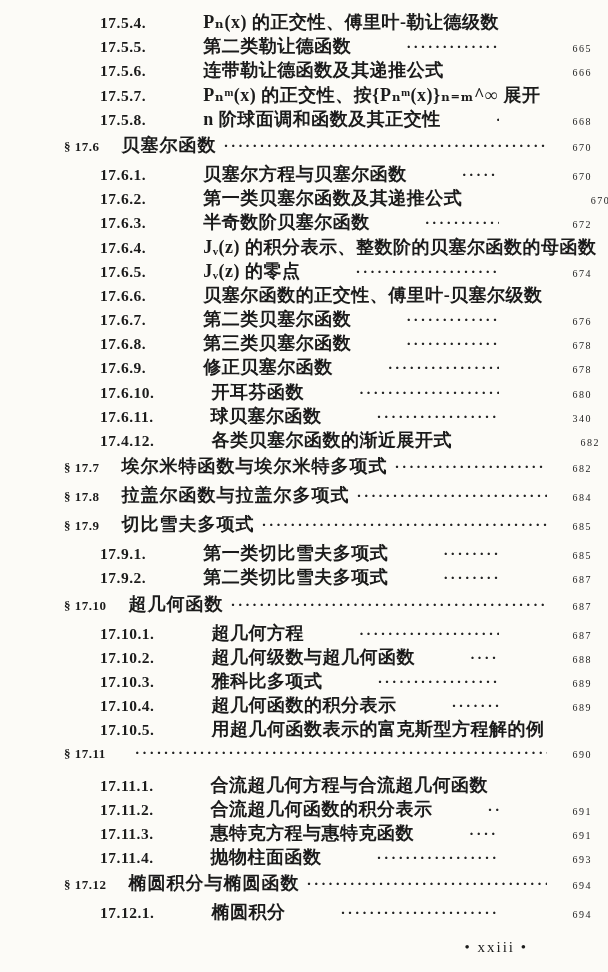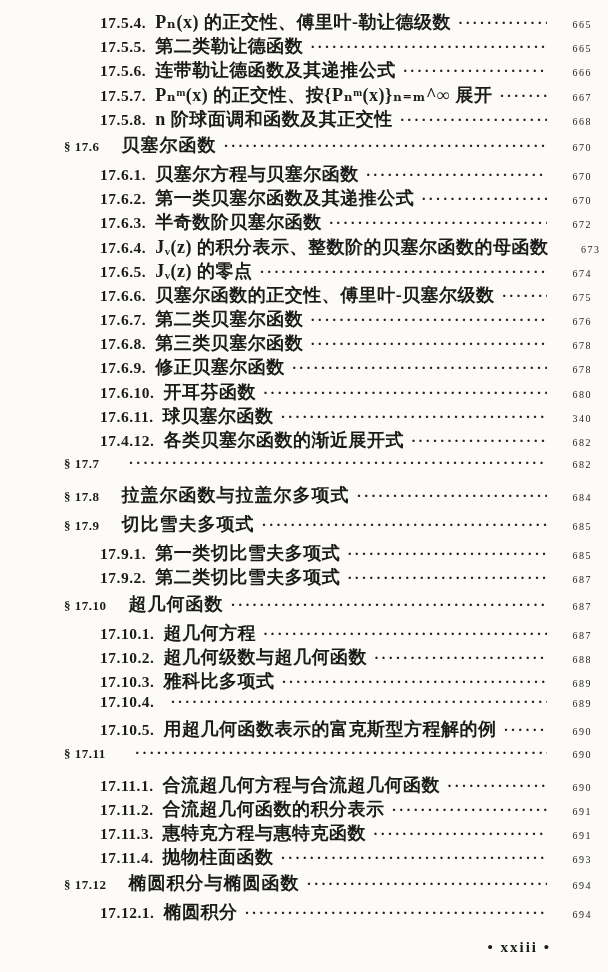--- a/index.html
+++ b/index.html
@@ -15,21 +15,21 @@
     box-sizing: border-box;
     padding: 10px 16px 0 64px;
   }
   .toc-list { width: 100%; }
   .row {
     display: flex;
     align-items: baseline;
     height: 24.2px;
     white-space: nowrap;
   }
-  .row.sub { margin-left: 36px; }
+  .row.sub { margin-left: 36px; gap: 48px; }
   .row.section { height: 27px; margin: 2px 0; }
   .label {
     font-weight: bold;
     font-size: 15.5px;
     letter-spacing: 0.5px;
     margin-right: 9px;
     flex: 0 0 auto;
   }
   .section .label { font-size: 13px; margin-right: 22px; }
   .title {
@@ -55,23 +55,23 @@
   .pagenum {
     flex: 0 0 auto;
     min-width: 40px;
     text-align: right;
     font-weight: normal;
     font-size: 10px;
     letter-spacing: 1.5px;
   }
   .footer {
     position: absolute;
-    right: 57px;
+    right: 80px;
     bottom: 16px;
-    font-weight: bold;
+    font-weight: normal;
     font-size: 15px;
     letter-spacing: 2px;
   }
 </style>
 </head>
 <body>
 
 <div class="page">
   <div class="toc-list" id="toc-list">
       <div class="row sub">
@@ -177,20 +177,21 @@
     <span class="pagenum">340</span>
   </div>
       <div class="row sub">
     <span class="label">17.4.12.</span>
     <span class="title">各类贝塞尔函数的渐近展开式</span>
     <span class="leader"></span>
     <span class="pagenum">682</span>
   </div>
       <div class="row section">
     <span class="label">§ 17.7</span>
+    <span class="title">埃尔米特函数与埃尔米特多项式</span>
     <span class="leader"></span>
     <span class="pagenum">682</span>
   </div>
       <div class="row section">
     <span class="label">§ 17.8</span>
     <span class="title">拉盖尔函数与拉盖尔多项式</span>
     <span class="leader"></span>
     <span class="pagenum">684</span>
   </div>
       <div class="row section">
@@ -230,20 +231,21 @@
     <span class="pagenum">688</span>
   </div>
       <div class="row sub">
     <span class="label">17.10.3.</span>
     <span class="title">雅科比多项式</span>
     <span class="leader"></span>
     <span class="pagenum">689</span>
   </div>
       <div class="row sub">
     <span class="label">17.10.4.</span>
+    <span class="title">超几何函数的积分表示</span>
     <span class="leader"></span>
     <span class="pagenum">689</span>
   </div>
       <div class="row sub">
     <span class="label">17.10.5.</span>
     <span class="title">用超几何函数表示的富克斯型方程解的例</span>
     <span class="leader"></span>
     <span class="pagenum">690</span>
   </div>
       <div class="row section">

